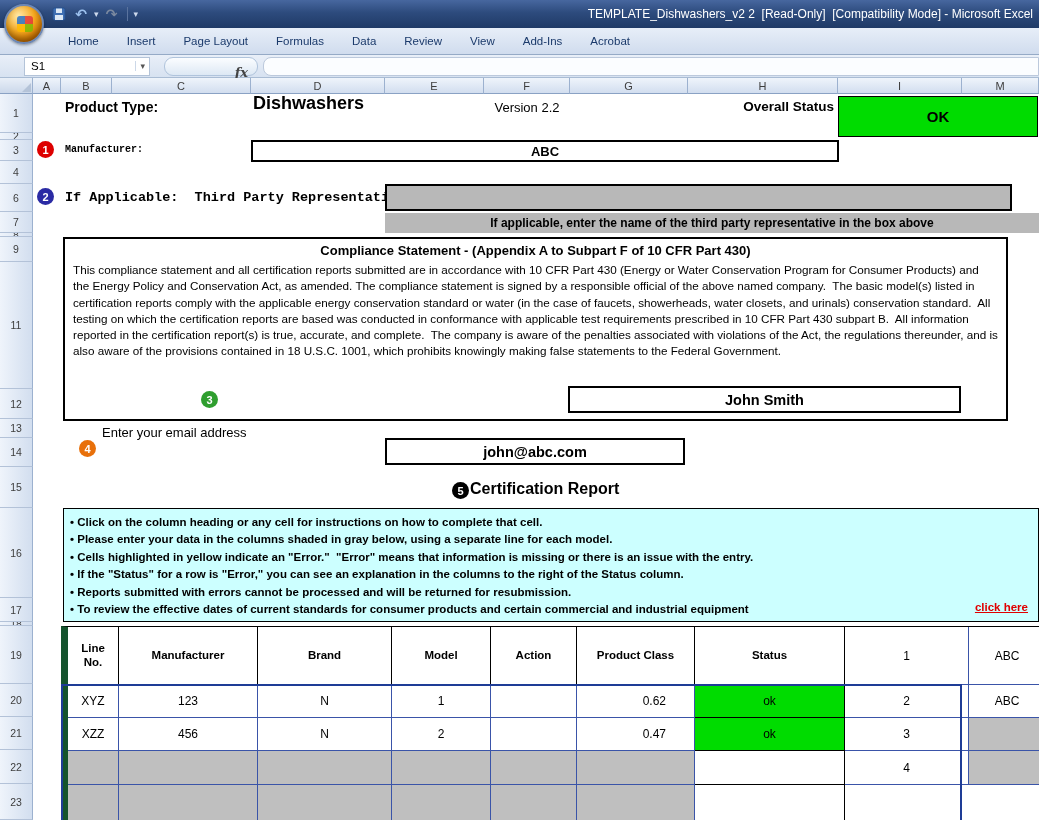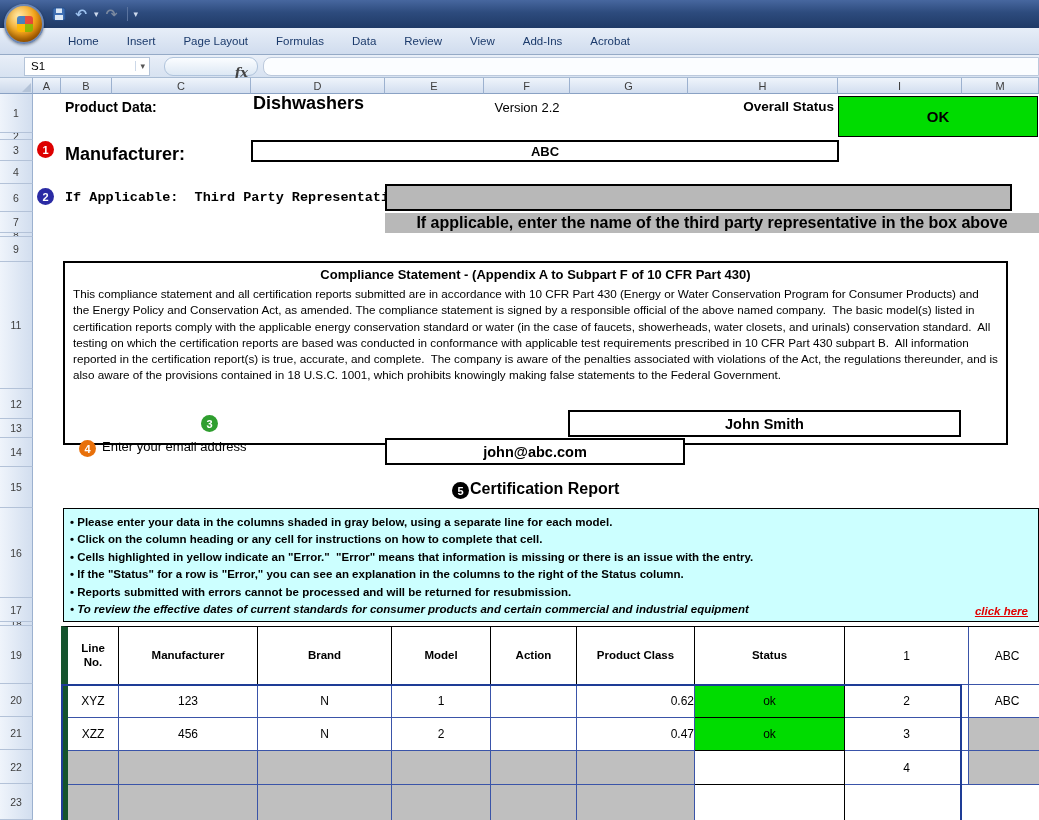--- a/index.html
+++ b/index.html
@@ -53,63 +53,63 @@
              font-weight:bold; font-size:15px; display:flex; align-items:center; justify-content:center; }
 
   .badge { width:17px; height:17px; border-radius:50%; color:#fff; font-size:11px; font-weight:bold;
            display:flex; align-items:center; justify-content:center; flex:0 0 auto; }
   #badge1 { left:37px; top:63px;  background:#dd0000; }
   #badge2 { left:37px; top:110px; background:#2b2ba4; }
   #badge4 { left:79px; top:362px; background:#e8700a; }
   #badge5 { left:452px; top:404px; background:#000; }
   .badge-green { background:#2f9e2f; }
 
-  #lbl-manufacturer { left:65px; top:66px; font-weight:bold; font-size:18px; }
+  #lbl-manufacturer { left:65px; top:66px; font-weight:bold; font-size:10px;font-family:Liberation Mono, monospace; }
   #box-manufacturer { left:251px; top:62px; width:588px; height:22px; background:#fff; border:2px solid #000;
                       font-weight:bold; font-size:13px; display:flex; align-items:center; justify-content:center; }
 
   #lbl-thirdparty { left:65px; top:112px; font-weight:bold; font-size:13.5px; white-space:pre;font-family:Liberation Mono, monospace; }
   #box-thirdparty { left:385px; top:106px; width:627px; height:27px; background:#b8b8b8; border:2px solid #000; }
-  #bar-hint { left:385px; top:135px; width:654px; height:20px; background:#b8b8b8; font-weight:bold; font-size:16px;
+  #bar-hint { left:385px; top:135px; width:654px; height:20px; background:#b8b8b8; font-weight:bold; font-size:12px;
               display:flex; align-items:center; justify-content:center; }
 
   #compliance-box { left:63px; top:159px; width:945px; height:184px; background:#fff; border:2px solid #000;
-                    display:flex; flex-direction:column; padding:4px 8px 6px; overflow:hidden;margin-top:24px; }
+                    display:flex; flex-direction:column; padding:4px 8px 6px; overflow:hidden; }
   .comp-title { text-align:center; font-weight:bold; font-size:13px; }
   .comp-text  { margin-top:4px; font-size:11.7px; line-height:16.3px; white-space:pre-wrap; }
   .comp-sign  { margin-top:auto; display:flex; align-items:center; }
   .comp-spacer { width:128px; }
   .comp-sign-label { margin-left:4px; font-size:13px; }
   #box-signature { margin-left:auto; margin-right:37px; width:393px; height:27px; border:2px solid #000; background:#fff;
                    font-weight:bold; font-size:14.5px; display:flex; align-items:center; justify-content:center; }
 
-  #lbl-email { left:102px; top:361px; font-size:13px; }
+  #lbl-email { left:102px; top:347px; font-size:13px; }
   #box-email { left:385px; top:360px; width:300px; height:27px; border:2px solid #000; background:#fff;
                font-weight:bold; font-size:14.5px; display:flex; align-items:center; justify-content:center; }
 
   #lbl-report { left:470px; top:402px; font-weight:bold; font-size:16px; }
 
   #instr-box { left:63px; top:430px; width:976px; height:114px; background:#ccffff; border:1px solid #000;
                padding:5px 8px 4px 6px; display:flex; flex-direction:column; justify-content:space-between; }
   .bullet { font-weight:bold; font-size:11.5px; line-height:16px; white-space:pre-wrap; }
   .bullet::before { content:"• "; }
-  .bullet-row { display:flex; align-items:flex-end;font-style:italic; }
+  .bullet-row { display:flex; align-items:flex-start; }
   #link-clickhere { margin-left:auto; color:#e00000; text-decoration:underline; font-weight:bold; font-size:11.5px; padding-right:2px; white-space:nowrap; }
 
   
   #data-table { left:61px; top:548px; display:grid;
                 grid-template-columns:51px 139px 134px 99px 86px 118px 150px 124px 77px;
                 grid-template-rows:58px 33px 33px 34px 36px;
                 border-top:1px solid #000; border-left:7px solid #14532d; background:#fff; }
   .th { background:#fff; border-right:1px solid #000; border-bottom:1px solid #000; font-weight:bold; font-size:11.5px;
         display:flex; align-items:center; justify-content:center; text-align:center; padding:2px 4px; line-height:13.5px; }
   .td { background:#fff; border-right:1px solid #3a54a8; border-bottom:1px solid #3a54a8; font-size:12px;
         display:flex; align-items:center; justify-content:center; }
   .td.gray { background:#bfbfbf; }
-  .td.num { justify-content:flex-end; }
+  .td.num { justify-content:flex-end; padding-right:28px; }
   .td.status { border-right:1px solid #000; border-bottom:1px solid #000; }
   .td.status.ok { background:#00dc00; }
   #blue-outline { left:61px; top:606px; width:901px; height:145px; border:2px solid #1e3c96; pointer-events:none; }
 </style>
 </head>
 <body>
 
 <div class="app">
 
   <div class="titlebar">
@@ -123,20 +123,21 @@
           <rect x="4" y="1.5" width="6" height="4.5" fill="#dce8f5"></rect>
           <rect x="3" y="8" width="8" height="5" fill="#dce8f5"></rect>
         </svg>
       </span>
       <span class="qat-btn qat-undo">↶</span>
       <span class="qat-caret">▾</span>
       <span class="qat-btn qat-redo">↷</span>
       <span class="qat-sep"></span>
       <span class="qat-caret">▾</span>
     </div>
+    <div class="title-text">TEMPLATE_Dishwashers_v2 2  [Read-Only]  [Compatibility Mode] - Microsoft Excel</div>
   </div>
 
   <div class="tabs">
     <span class="tab">Home</span>
     <span class="tab">Insert</span>
     <span class="tab">Page Layout</span>
     <span class="tab">Formulas</span>
     <span class="tab">Data</span>
     <span class="tab">Review</span>
     <span class="tab">View</span>
@@ -188,21 +189,21 @@
       <div class="rowhdr" style="height:90px">16</div>
       <div class="rowhdr" style="height:24px">17</div>
       <div class="rowhdr" style="height:4px">18</div>
       <div class="rowhdr" style="height:58px">19</div>
       <div class="rowhdr" style="height:33px">20</div>
       <div class="rowhdr" style="height:33px">21</div>
       <div class="rowhdr" style="height:34px">22</div>
       <div class="rowhdr" style="height:36px">23</div>
     </div>
 
-    <div class="abs" id="lbl-product-type">Product Data:</div>
+    <div class="abs" id="lbl-product-type">Product Type:</div>
     <div class="abs" id="val-product-type">Dishwashers</div>
     <div class="abs" id="lbl-version">Version 2.2</div>
     <div class="abs" id="lbl-overall">Overall Status</div>
     <div class="abs" id="cell-ok">OK</div>
 
     <div class="abs badge" id="badge1">1</div>
     <div class="abs" id="lbl-manufacturer">Manufacturer:</div>
     <div class="abs" id="box-manufacturer">ABC</div>
 
     <div class="abs badge" id="badge2">2</div>
@@ -221,22 +222,22 @@
     </div>
 
     <div class="abs badge" id="badge4">4</div>
     <div class="abs" id="lbl-email">Enter your email address</div>
     <div class="abs" id="box-email">john@abc.com</div>
 
     <div class="abs badge" id="badge5">5</div>
     <div class="abs" id="lbl-report">Certification Report</div>
 
     <div class="abs" id="instr-box">
+      <div class="bullet">Click on the column heading or any cell for instructions on how to complete that cell.</div>
       <div class="bullet">Please enter your data in the columns shaded in gray below, using a separate line for each model.</div>
-      <div class="bullet">Click on the column heading or any cell for instructions on how to complete that cell.</div>
       <div class="bullet">Cells highlighted in yellow indicate an "Error."  "Error" means that information is missing or there is an issue with the entry.</div>
       <div class="bullet">If the "Status" for a row is "Error," you can see an explanation in the columns to the right of the Status column.</div>
       <div class="bullet">Reports submitted with errors cannot be processed and will be returned for resubmission.</div>
       <div class="bullet-row">
         <span class="bullet">To review the effective dates of current standards for consumer products and certain commercial and industrial equipment</span>
         <span id="link-clickhere">click here</span>
       </div>
     </div>
 
     <div class="abs" id="data-table">

